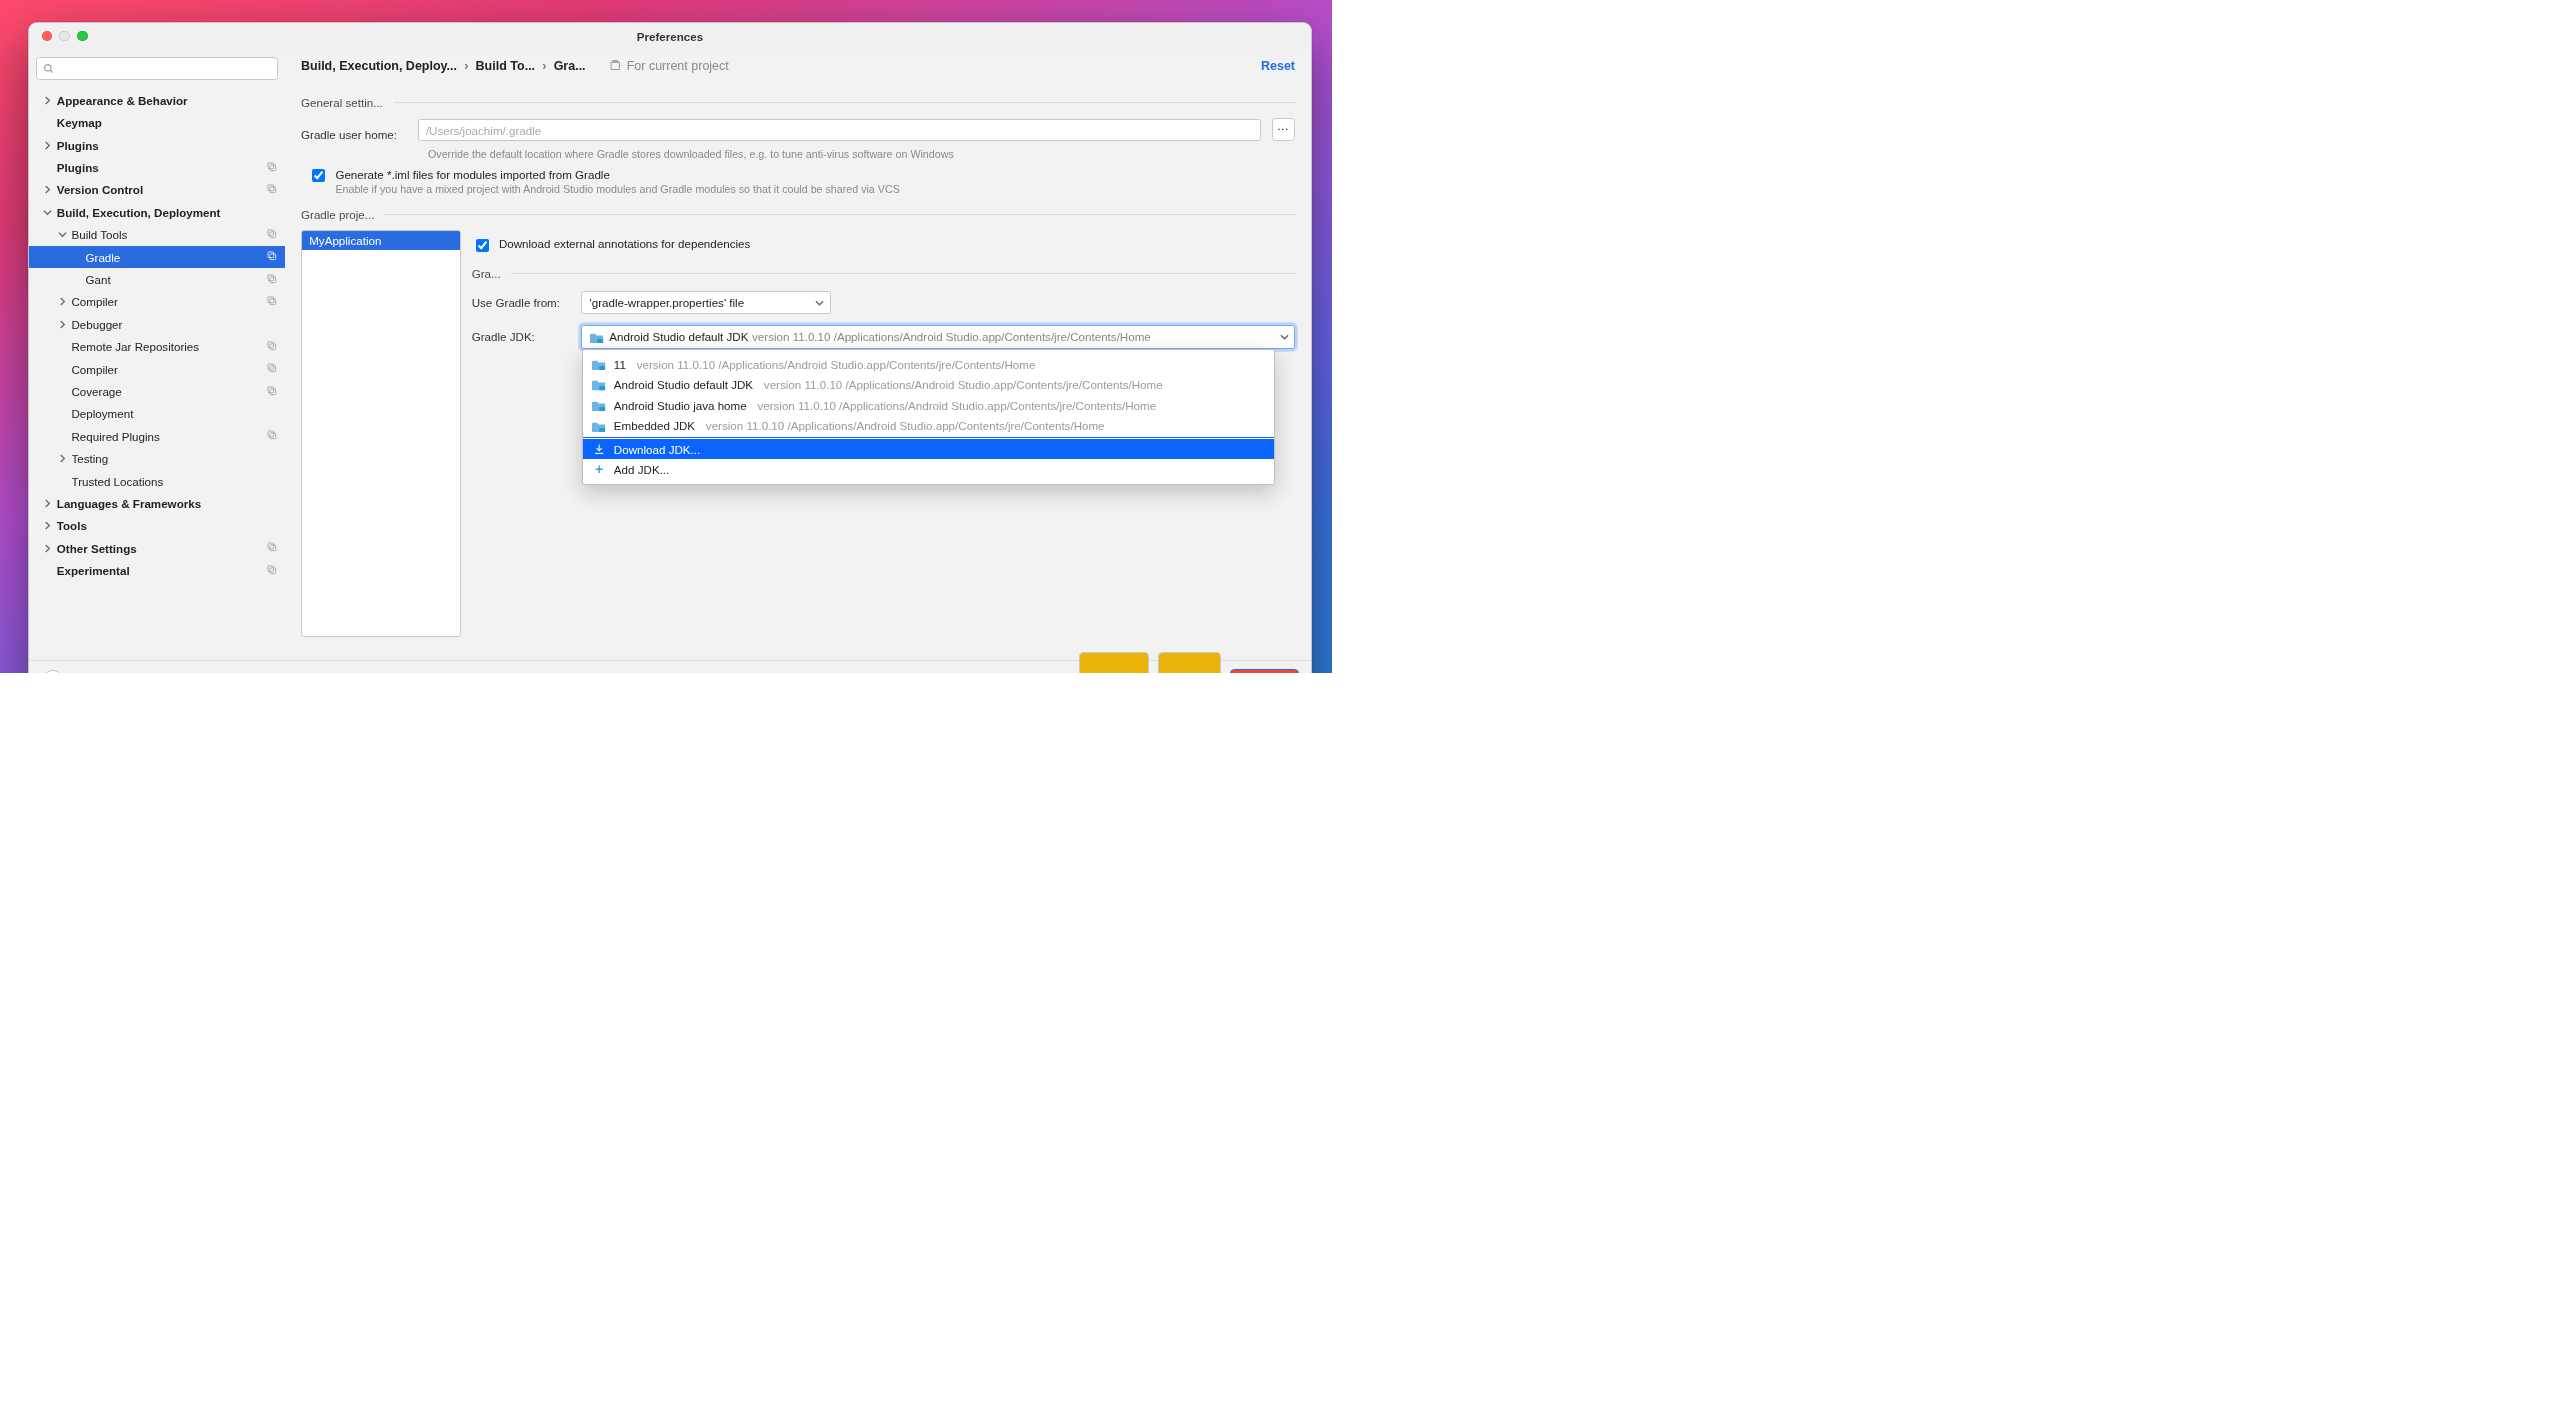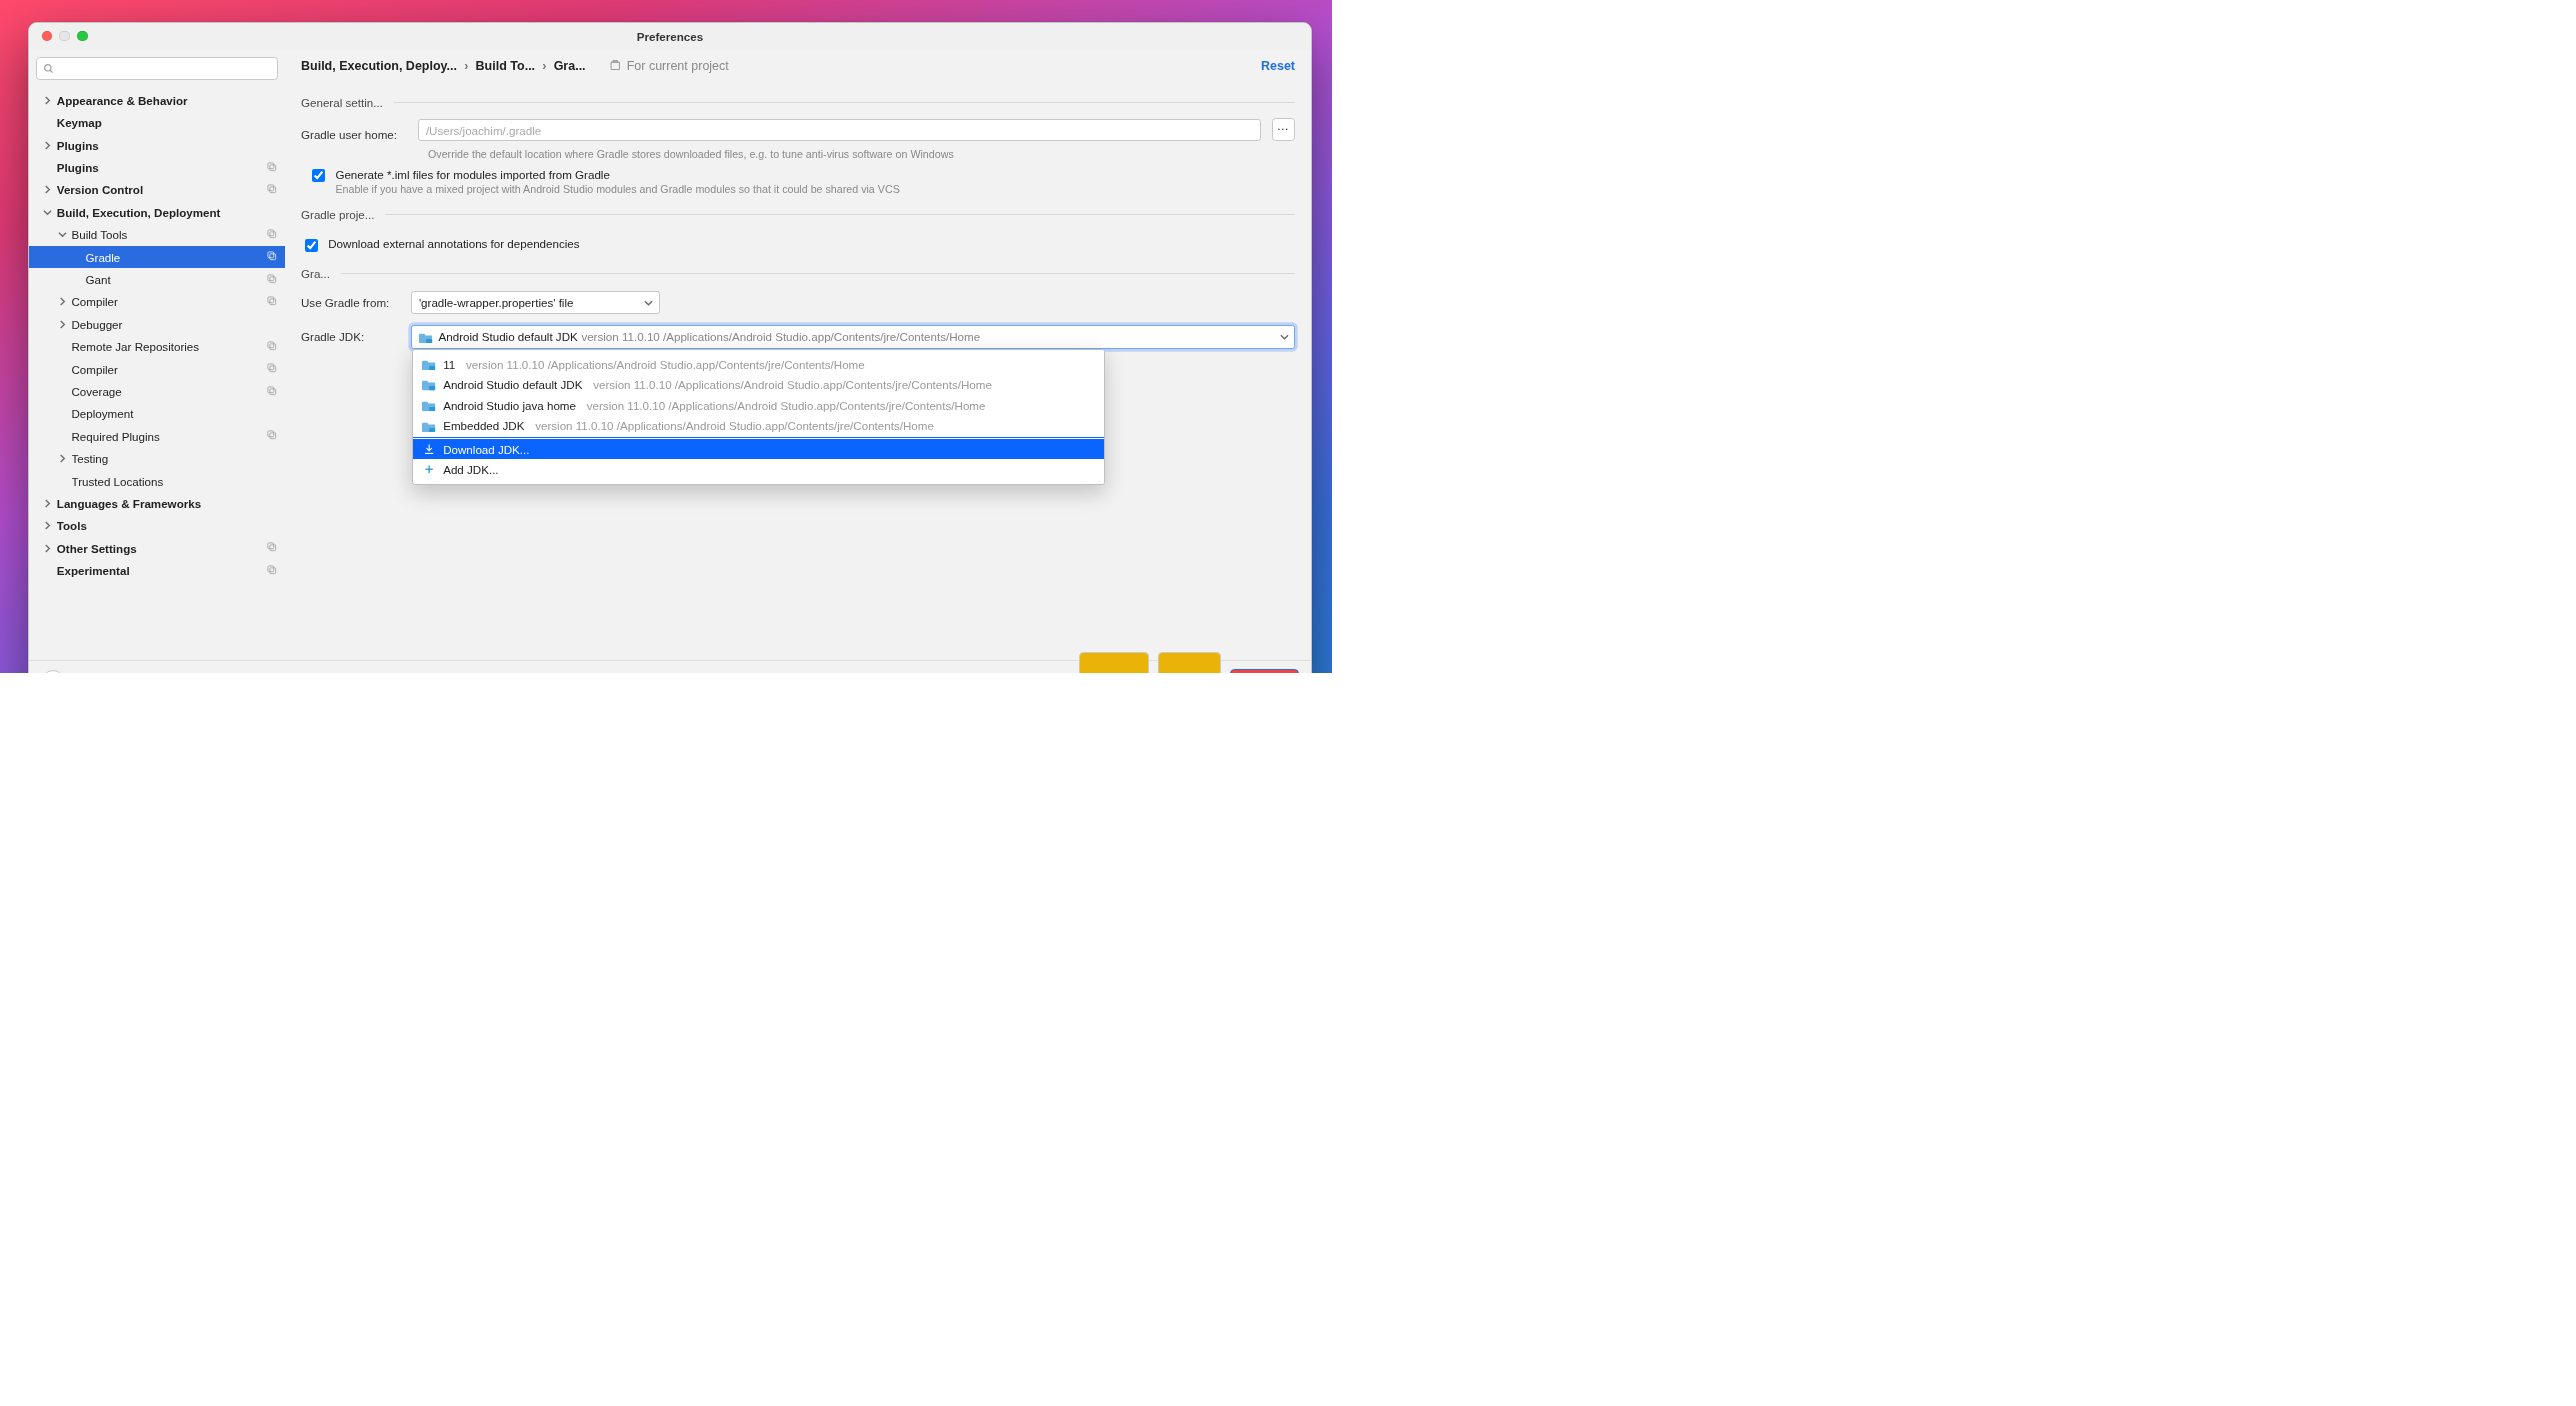--- a/index.html
+++ b/index.html
@@ -628,20 +628,23 @@
               <div class="cbdesc">Enable if you have a mixed project with Android Studio modules and Gradle modules so that it could be shared via VCS</div>
             </div>
           </div>
 
           <div class="section-title-row">
             <span class="stitle">Gradle proje...</span>
             <div class="line"></div>
           </div>
 
           <div class="projects-split">
+            <div class="projects-list">
+              <div class="pitem">MyApplication</div>
+            </div>
 
             <div class="project-detail">
               <div class="checkbox-row" style="padding-left:0;">
                 <input class="cb" type="checkbox" checked="" style="">
                 <div class="cbtext">Download external annotations for dependencies</div>
               </div>
 
               <div class="section-title-row">
                 <span class="stitle">Gra...</span>
                 <div class="line"></div>

